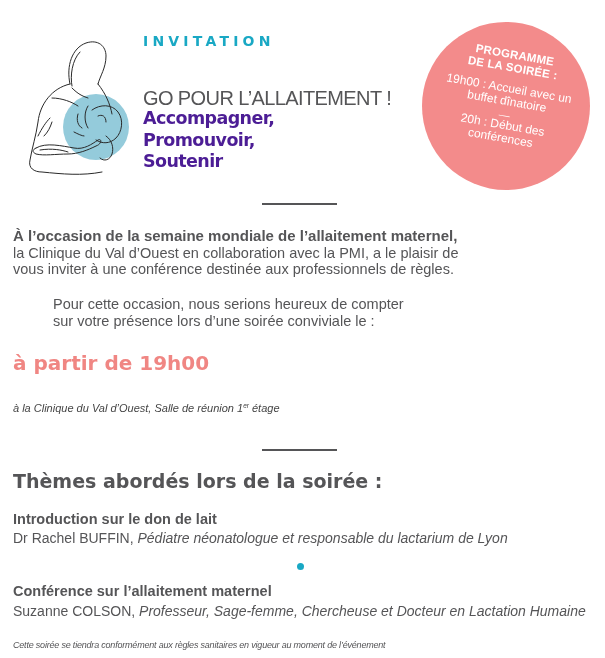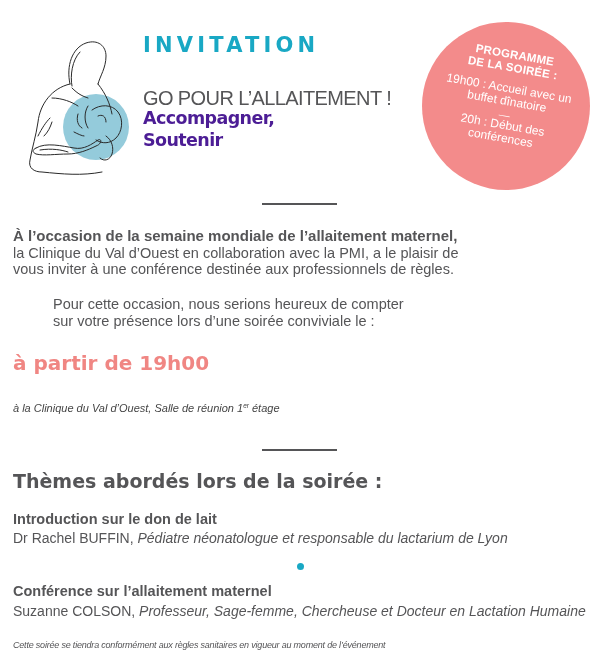--- a/index.html
+++ b/index.html
@@ -4,21 +4,21 @@
 <style>
   * { margin: 0; padding: 0; box-sizing: border-box; }
   html, body { width: 605px; height: 658px; background: #ffffff; overflow: hidden; }
   body { position: relative; font-family: "Liberation Sans", sans-serif; color: #555557; }
 
   .logo { position: absolute; left: 22px; top: 36px; width: 120px; height: 145px; }
 
   .title {
     position: absolute; left: 143px; top: 33px;
     font-family: "DejaVu Sans", sans-serif; font-weight: bold;
-    font-size: 21px; letter-spacing: 4.2px; color: #19a8c4;
+    font-size: 14px; letter-spacing: 4.2px; color: #19a8c4;
   }
   .subtitle {
     position: absolute; left: 143px; top: 87px;
     font-size: 20px; font-weight: normal; color: #555557; letter-spacing: -0.6px;
   }
   .tagline {
     position: absolute; left: 143px; top: 108px;
     font-family: "DejaVu Sans", sans-serif; font-weight: bold;
     font-size: 17.5px; line-height: 21.5px; color: #4c1d95; letter-spacing: -0.6px;
   }
@@ -108,20 +108,21 @@
       <path d="M84 100 C90 104 92 112 90 118 C88 124 82 126 78 122"></path>
       <path d="M52 96 C56 98 60 100 62 100"></path>
     </g>
   </svg>
 </div>
 
 <div class="title">INVITATION</div>
 <div class="subtitle">GO POUR L’ALLAITEMENT !</div>
 <div class="tagline">
   <div>Accompagner,</div>
+  <div>Promouvoir,</div>
   <div>Soutenir</div>
 </div>
 
 <div class="program">
   <div class="program-inner">
     <div class="program-heading">
       <div>PROGRAMME</div>
       <div>DE LA SOIRÉE :</div>
     </div>
     <div class="program-item">

